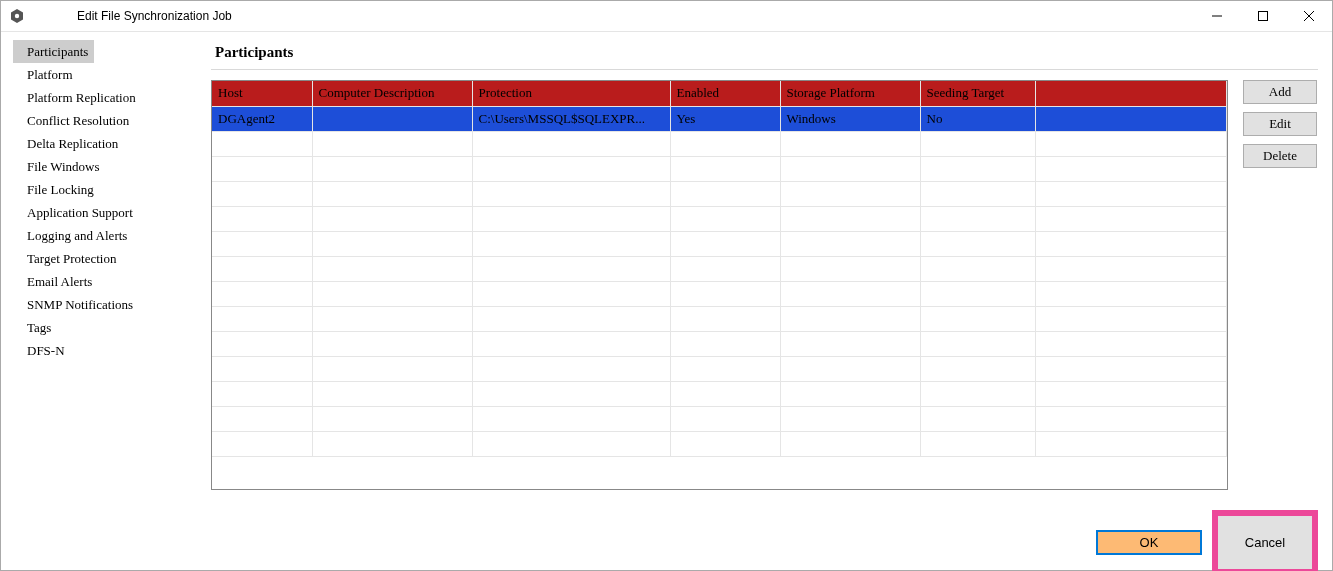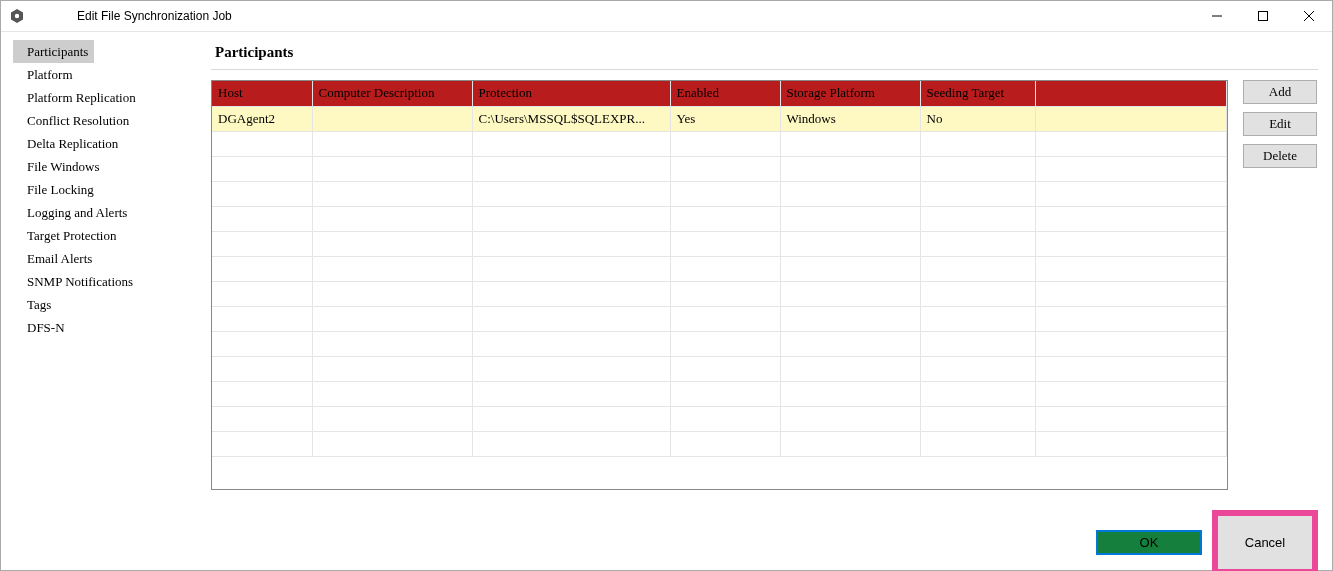--- a/index.html
+++ b/index.html
@@ -98,21 +98,21 @@
     font-weight: normal;
     height: 25px;
     white-space: nowrap;
     overflow: hidden;
     text-overflow: ellipsis;
   }
   table.grid th {
     background: #b91c1c;
   }
   table.grid tr.selected td {
-    background: #fef9c3;
+    background: #1d4ed8;
   }
   .col-host { width: 100px; }
   .col-desc { width: 160px; }
   .col-dir  { width: 198px; max-width: 198px; }
   .col-en   { width: 110px; }
   .col-plat { width: 140px; }
   .col-seed { width: 115px; }
   .col-fill { }
   .actions {
     width: 90px;
@@ -139,21 +139,21 @@
     font-family: inherit;
     font-size: 13px;
     width: 106px;
     padding: 19px 0;
     background: #e1e1e1;
     border: 6px solid #ec4899;
     cursor: default;
   }
   button.footer-btn.primary {
     border: 2px solid #0078d7;
-    background: #15803d;
+    background: #fdba74;
     padding: 3px 0;
   }
 </style>
 </head>
 <body>
 
 <div class="window">
 
   <div class="titlebar">
     <span class="app-icon">
@@ -194,20 +194,21 @@
           <div class="item">Platform Replication</div>
           <div style="clear: both;"></div>
           <div class="item">Conflict Resolution</div>
           <div style="clear: both;"></div>
           <div class="item">Delta Replication</div>
           <div style="clear: both;"></div>
           <div class="item">File Windows</div>
           <div style="clear: both;"></div>
           <div class="item">File Locking</div>
           <div style="clear: both;"></div>
+          <div class="item">Application Support</div>
           <div style="clear: both;"></div>
           <div class="item">Logging and Alerts</div>
           <div style="clear: both;"></div>
           <div class="item">Target Protection</div>
           <div style="clear: both;"></div>
           <div class="item">Email Alerts</div>
           <div style="clear: both;"></div>
           <div class="item">SNMP Notifications</div>
           <div style="clear: both;"></div>
           <div class="item">Tags</div>

